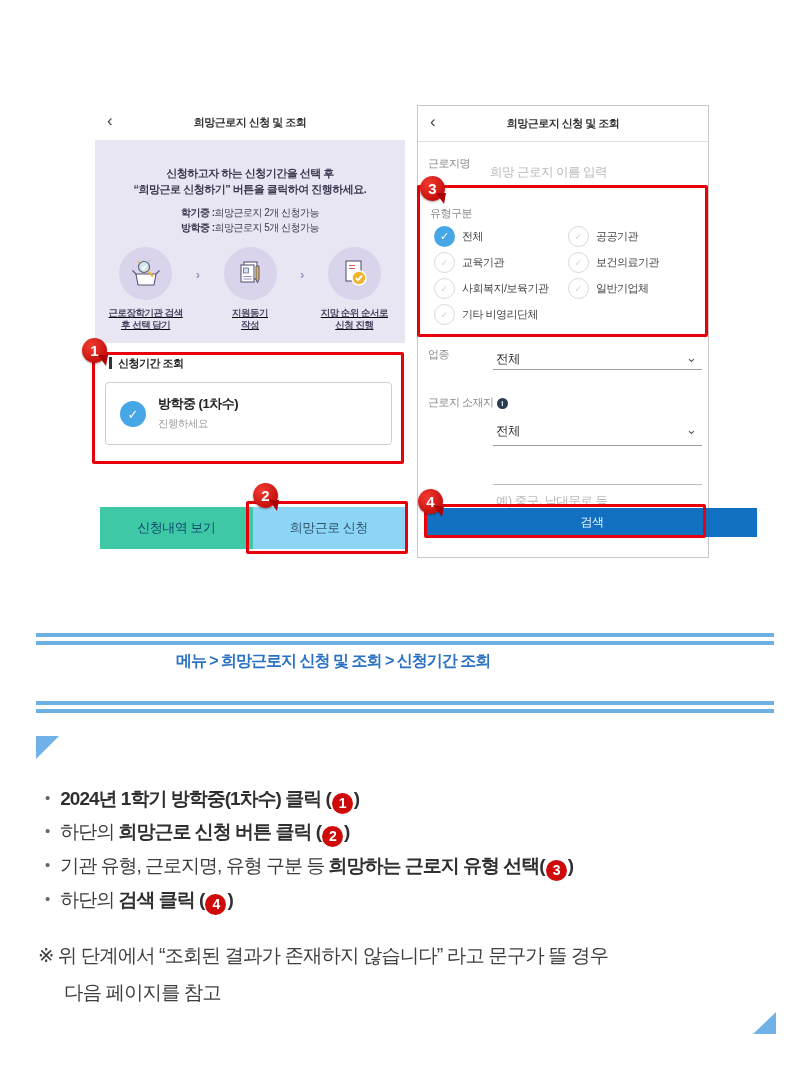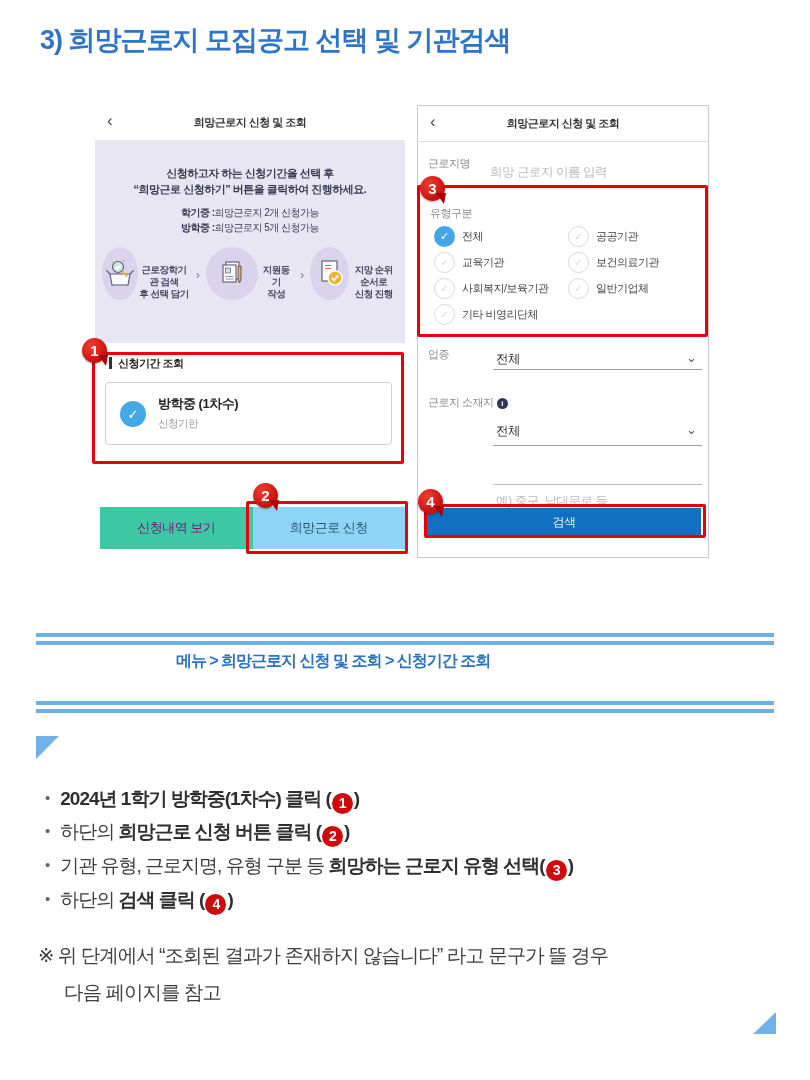--- a/index.html
+++ b/index.html
@@ -21,40 +21,40 @@
   .ph-title{font-size:11px;font-weight:bold;color:#333;letter-spacing:-0.5px;}
 
   
   .lavender{position:absolute;left:0;top:35px;width:310px;height:203px;background:#e9e6f3;
             text-align:center;overflow:hidden;}
   .intro{margin-top:25px;font-size:11px;font-weight:bold;color:#3b3950;line-height:16px;letter-spacing:-0.5px;}
   .limits{margin-top:8px;font-size:10px;color:#3b3950;letter-spacing:-0.5px;}
   .limit-row{display:flex;justify-content:center;line-height:15px;}
   .limit-label{font-weight:bold;}
   .steps{display:flex;justify-content:center;align-items:flex-start;margin-top:12px;gap:6px;}
-  .step{width:88px;display:flex;flex-direction:row;align-items:flex-end;}
+  .step{width:88px;display:flex;flex-direction:column;align-items:center;text-decoration:underline;}
   .step-circle{width:53px;height:53px;border-radius:50%;background:#d9d4ec;
                display:flex;align-items:center;justify-content:center;}
   .step-label{margin-top:7px;font-size:9.5px;font-weight:bold;color:#4a4663;line-height:12px;letter-spacing:-0.5px;}
   .sep{margin-top:20px;color:#9a90c5;font-size:13px;font-weight:bold;}
 
   
   .period-title{position:absolute;left:14px;top:252px;font-size:11px;font-weight:bold;color:#222;
                 border-left:3px solid #333;padding-left:6px;line-height:12px;letter-spacing:-0.5px;}
   .period-card{position:absolute;left:10px;top:277px;width:287px;height:63px;border:1px solid #cfcfcf;
                border-radius:4px;background:#fff;box-sizing:border-box;}
   .check-circle{position:absolute;left:14px;top:18px;width:26px;height:26px;border-radius:50%;
                 background:#45a7e6;color:#fff;display:flex;align-items:center;justify-content:center;
                 font-size:13px;font-weight:bold;}
   .period-name{position:absolute;left:52px;top:12px;font-size:13px;font-weight:bold;color:#222;letter-spacing:-0.5px;}
   .period-sub{position:absolute;left:52px;top:34px;font-size:10.5px;color:#9a9a9a;letter-spacing:-0.5px;}
 
   
   .btn-row{position:absolute;left:5px;top:402px;width:305px;height:42px;display:flex;}
-  .btn-history{flex:1;background:#3fc8a6;color:#701a75;font-size:13px;letter-spacing:-0.5px;
+  .btn-history{flex:1;background:#3fc8a6;color:#0c4a6e;font-size:13px;letter-spacing:-0.5px;
                display:flex;align-items:center;justify-content:center;}
   .btn-apply{flex:1;background:#8cd5f6;color:#33536b;font-size:13px;letter-spacing:-0.5px;
              display:flex;align-items:center;justify-content:center;}
 
   
   .f-label{position:absolute;font-size:11px;color:#8a8a8a;letter-spacing:-0.5px;}
   .placeholder{position:absolute;font-size:12.5px;color:#b9b9b9;letter-spacing:-0.5px;}
   .f-value{position:absolute;font-size:12.5px;color:#333;letter-spacing:-0.5px;}
   .underline{position:absolute;height:1px;background:#9d9d9d;}
   .chevron{position:absolute;font-size:13px;color:#555;}
@@ -67,21 +67,21 @@
   .opt-label{font-size:11px;color:#444;letter-spacing:-0.5px;white-space:nowrap;}
   .o1{left:16px;top:120px;} .o2{left:150px;top:120px;}
   .o3{left:16px;top:146px;} .o4{left:150px;top:146px;}
   .o5{left:16px;top:172px;} .o6{left:150px;top:172px;}
   .o7{left:16px;top:198px;}
 
   .info-icon{display:inline-flex;width:11px;height:11px;border-radius:50%;background:#2b3a55;color:#fff;
              font-size:8px;align-items:center;justify-content:center;font-weight:bold;vertical-align:0px;
              font-style:normal;margin-left:3px;}
 
-  .btn-search{position:absolute;left:9px;top:402px;width:274px;height:29px;background:#1170c1;
+  .btn-search{position:absolute;left:9px;top:402px;width:330px;height:29px;background:#1170c1;
               color:#eef6fc;font-size:12px;letter-spacing:-0.5px;
               display:flex;align-items:center;justify-content:center;}
 
   
   .ann-box{position:absolute;border:3px solid #e8000b;border-radius:2px;box-sizing:border-box;
            pointer-events:none;z-index:5;}
   .ab1{left:92px;top:352px;width:312px;height:112px;}
   .ab2{left:246px;top:501px;width:162px;height:53px;}
   .ab3{left:417px;top:185px;width:291px;height:152px;}
   .ab4{left:424px;top:504px;width:282px;height:34px;}
@@ -115,21 +115,20 @@
              font-size:14px;font-weight:bold;align-items:center;justify-content:center;vertical-align:-3px;
              margin:0 1px;}
   .note1{position:absolute;left:38px;top:942px;font-size:19.5px;color:#3f3f3f;letter-spacing:-1px;white-space:nowrap;}
   .note2{position:absolute;left:64px;top:979px;font-size:19.5px;color:#3f3f3f;letter-spacing:-1px;}
 </style>
 </head>
 <body>
 
 <div class="page">
 
-  <div class="page-title">3) 희망근로지 모집공고 선택 및 기관검색</div>
 
   <div class="phone phone-left">
     <div class="ph-header">
       <span class="back">‹</span>
       <span class="ph-title">희망근로지 신청 및 조회</span>
     </div>
     <div class="lavender">
       <div class="intro">
         <div>신청하고자 하는 신청기간을 선택 후</div>
         <div>“희망근로 신청하기” 버튼을 클릭하여 진행하세요.</div>
@@ -192,21 +191,21 @@
             <div>신청 진행</div>
           </div>
         </div>
       </div>
     </div>
 
     <div class="period-title">신청기간 조회</div>
     <div class="period-card">
       <div class="check-circle">✓</div>
       <div class="period-name">방학중 (1차수)</div>
-      <div class="period-sub">신청기한</div>
+      <div class="period-sub">진행하세요</div>
     </div>
 
     <div class="btn-row">
       <div class="btn-history">신청내역 보기</div>
       <div class="btn-apply">희망근로 신청</div>
     </div>
   </div>
 
   <div class="phone phone-right">
     <div class="ph-header">

